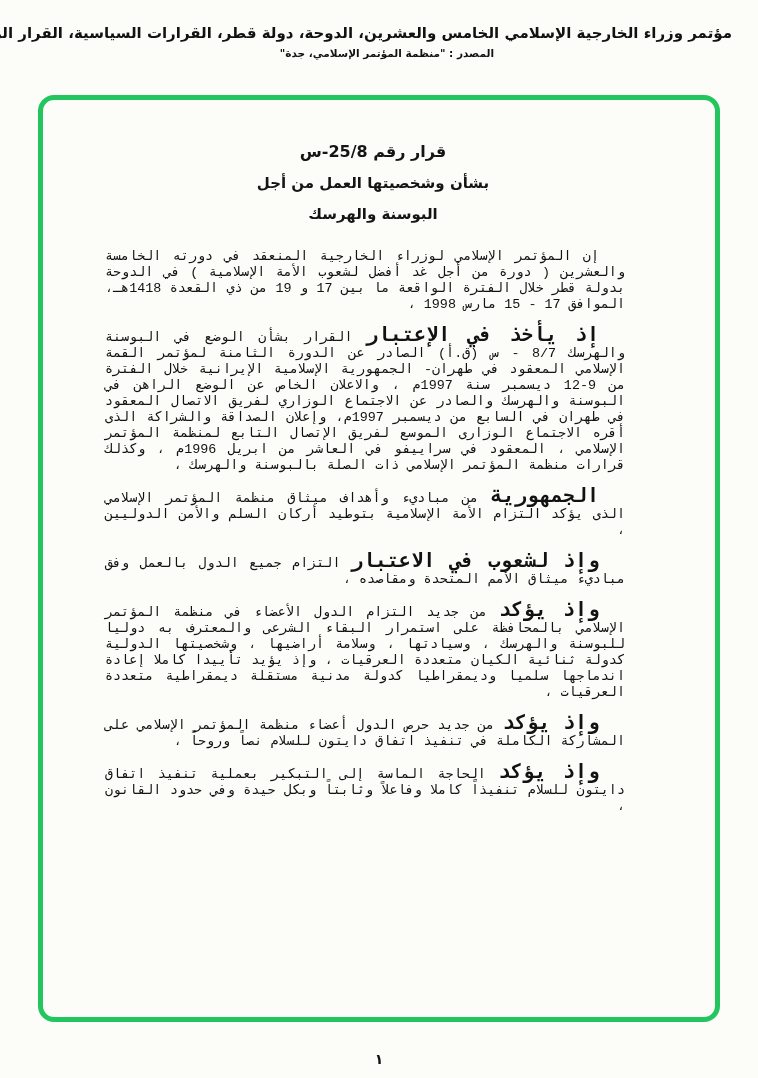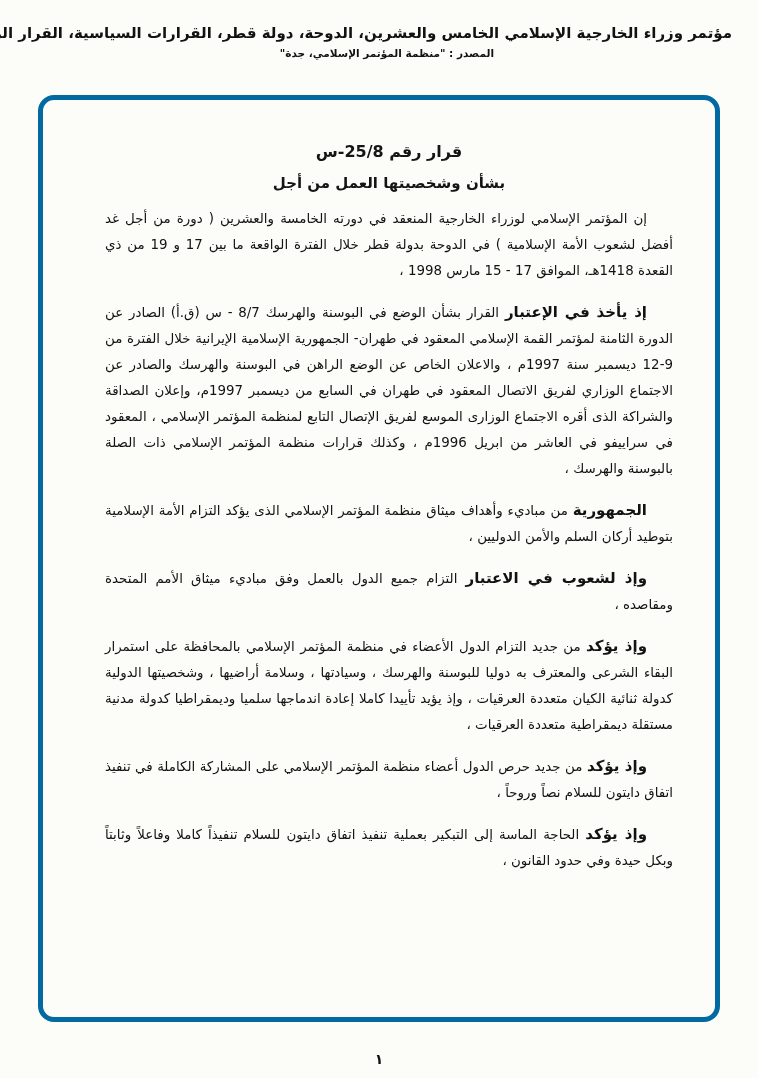--- a/index.html
+++ b/index.html
@@ -31,47 +31,48 @@
     font-weight: bold;
     text-align: right;
     padding-right: 238px;
     margin-top: 5px;
   }
   
   .green-box {
     position: absolute;
     left: 38px; right: 38px;
     top: 95px; bottom: 56px;
-    border: 5px solid #0369a1;
+    border: 5px solid #22c55e;
     border-radius: 16px;
-    padding: 42px 42px 10px 62px;
+    padding: 42px 74px 10px 62px;
     overflow: hidden;
     background: transparent;
   }
   
   .title {
     text-align: center;
     font-weight: bold;
     margin: 0 0 13px 0;
     color: #151515;
   }
   .t1 { font-size: 16px; }
   .t2 { font-size: 15px; letter-spacing: 0.5px; }
   .t3 { font-size: 15px; margin-bottom: 24px; }
   
   .para {
     font-size: 13.4px;
-    line-height: 26px;
+    line-height: 16px;
     text-align: justify;
-    margin: 0 0 15px 0;
+    margin: 0 16px 15px 0;
     text-indent: 26px;
+    font-family: Liberation Mono, monospace;
   }
   .lead {
     font-weight: bold;
-    font-size: 15px;
+    font-size: 20px;
   }
   
   .page-footer {
     position: absolute;
     bottom: 10px; left: 0; right: 0;
     text-align: center;
   }
   .pagenum {
     font-size: 14px;
     font-weight: bold;
@@ -81,20 +82,21 @@
 <body>
 
 <header class="scan-header">
   <div class="hline1">مؤتمر وزراء الخارجية الإسلامي الخامس والعشرين، الدوحة، دولة قطر، القرارات السياسية، القرار الرقم ٢٥/٨-س</div>
   <div class="hline2">المصدر :  "منظمة المؤتمر الإسلامي، جدة"</div>
 </header>
 
 <main class="green-box">
   <h1 class="title t1">قرار رقم 25/8-س</h1>
   <h2 class="title t2">بشأن وشخصيتها العمل من أجل</h2>
+  <h2 class="title t3">البوسنة والهرسك</h2>
 
   <p class="para"><span class="lead"></span><span class="ptext">إن المؤتمر الإسلامي لوزراء الخارجية المنعقد في دورته الخامسة والعشرين ( دورة من أجل غد أفضل لشعوب الأمة الإسلامية ) في الدوحة بدولة قطر خلال الفترة الواقعة ما بين 17 و 19 من ذي القعدة 1418هـ، الموافق ‎15 - 17‎ مارس 1998 ،</span></p>
 
   <p class="para"><span class="lead">إذ يأخذ في الإعتبار</span><span class="ptext"> القرار بشأن الوضع في البوسنة والهرسك ‎8/7‎ - س (ق.أ) الصادر عن الدورة الثامنة لمؤتمر القمة الإسلامي المعقود في طهران- الجمهورية الإسلامية الإيرانية خلال الفترة من 9-12 ديسمبر سنة 1997م ، والاعلان الخاص عن الوضع الراهن في البوسنة والهرسك والصادر عن الاجتماع الوزاري لفريق الاتصال المعقود في طهران في السابع من ديسمبر 1997م، وإعلان الصداقة والشراكة الذى أقره الاجتماع الوزارى الموسع لفريق الإتصال التابع لمنظمة المؤتمر الإسلامي ، المعقود في سراييفو في العاشر من ابريل 1996م ، وكذلك قرارات منظمة المؤتمر الإسلامي ذات الصلة بالبوسنة والهرسك ،</span></p>
 
   <p class="para"><span class="lead">الجمهورية</span><span class="ptext"> من مباديء وأهداف ميثاق منظمة المؤتمر الإسلامي الذى يؤكد التزام الأمة الإسلامية بتوطيد أركان السلم والأمن الدوليين ،</span></p>
 
   <p class="para"><span class="lead">وإذ لشعوب في الاعتبار</span><span class="ptext"> التزام جميع الدول بالعمل وفق مباديء ميثاق الأمم المتحدة ومقاصده ،</span></p>
 
   <p class="para"><span class="lead">وإذ يؤكد</span><span class="ptext"> من جديد  التزام الدول الأعضاء في منظمة المؤتمر الإسلامي بالمحافظة على استمرار البقاء الشرعى والمعترف به دوليا للبوسنة والهرسك ، وسيادتها ، وسلامة أراضيها ، وشخصيتها الدولية كدولة ثنائية الكيان متعددة العرقيات ، وإذ يؤيد تأييدا كاملا إعادة اندماجها سلميا وديمقراطيا كدولة مدنية مستقلة ديمقراطية متعددة العرقيات ،</span></p>

